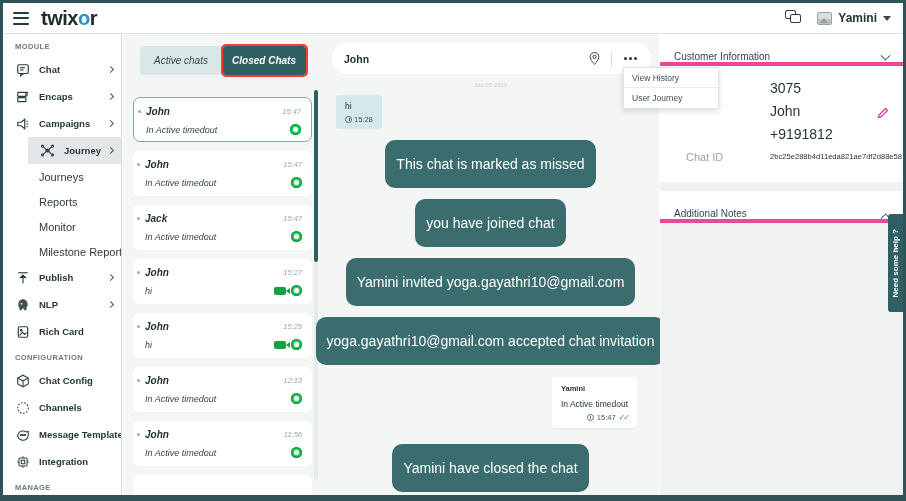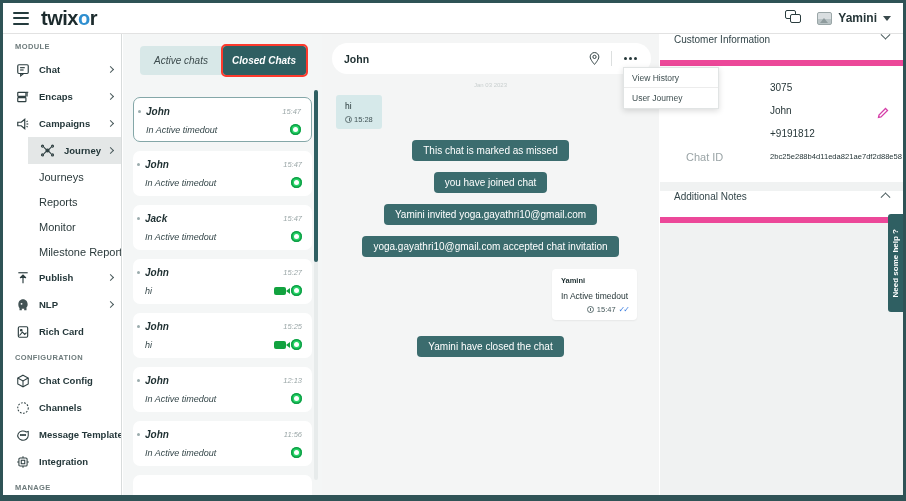--- a/index.html
+++ b/index.html
@@ -202,22 +202,22 @@
     display: inline-block; background: #d6e9ea; border-radius: 3px;
     padding: 6px 9px 5px; margin-top: 7px; max-width: 180px;
   }
   .bi-text { font-size: 8.5px; color: #1e2f31; }
   .bi-meta { margin-top: 4px; font-size: 7.5px; color: #415355; display: flex; align-items: center; gap: 2px; }
   .clock-ico { width: 7px; height: 7px; border: 1px solid #5e7072; border-radius: 50%; position: relative; display:inline-block; }
   .clock-ico::after { content:""; position:absolute; left:2.5px; top:1px; width:1px; height:2.5px; background:#5e7072; }
   .sys-row { display: flex; justify-content: center; margin-top: 11px; }
   .sys-bubble {
     background: #3b6c6e; color: #ffffff;
-    font-size: 10px; border-radius: 4px;
-    padding: 5px 11px; white-space: nowrap;
+    font-size: 14px; border-radius: 10px;
+    padding: 16px 11px; white-space: nowrap;
   }
   .bubble-out-row { display: flex; justify-content: flex-end; margin-top: 12px; padding-right: 8px; }
   .bubble-out {
     background: #ffffff; border-radius: 4px; padding: 7px 9px 6px;
     min-width: 72px; box-shadow: 0 1px 2px rgba(0,0,0,0.06);
   }
   .bo-name { font-size: 7.5px; font-weight: bold; color: #1e2f31; }
   .bo-text { font-size: 8.5px; color: #263638; margin-top: 6px; }
   .bo-meta { margin-top: 4px; font-size: 7.5px; color: #45585a;
              display: flex; align-items: center; justify-content: flex-end; gap: 3px; }
@@ -239,38 +239,38 @@
   .ctx-item:last-child { border-bottom: none; }
   .ctx-item.hover { background: #f3f5f5; }
 
   
   #rightcol {
     position: absolute; left: 657px; top: 31px;
     width: 243px; height: 467px; background: #f0f2f2;
   }
   .panel { background: #ffffff; margin: 0; }
   .panel-head {
-    height: 32px; display: flex; align-items: flex-start;
+    height: 32px; display: flex; align-items: flex-end;
     padding: 0 14px; background: #ffffff; cursor: pointer;
-    border-bottom: 6px solid #ec4899;
+    border-bottom: 4px solid #ec4899;
   }
   .panel-title { font-size: 10px; color: #34464a; }
   .chev {
     margin-left: auto; width: 7px; height: 7px;
     border-right: 1.5px solid #46585a; border-bottom: 1.5px solid #46585a;
   }
   .chev.down { transform: rotate(45deg) translate(-2px,-2px); }
   .chev.up { transform: rotate(-135deg) translate(-2px,-2px); }
   #ci-body { background: #ffffff; padding: 10px 0 14px; }
   .ci-row {
     display: flex; align-items: center;
     padding: 0 14px; height: 23px;
   }
   .ci-label { width: 84px; font-size: 11px; color: #9aa4a6; flex: 0 0 84px; margin-left: 12px; }
-  .ci-value { font-size: 10px; color: #263638; }
+  .ci-value { font-size: 14px; color: #263638; }
   .edit-pencil { margin-left: auto; width: 12px; height: 12px; cursor: pointer; }
   #panel-gap { height: 9px; background: #f0f2f2; }
 
   
   #help-tab {
     position: absolute; right: 0px; top: 211px;
     width: 15px; height: 98px;
     background: #2f5f62; border-radius: 3px 0 0 3px;
     display: flex; align-items: center; justify-content: center;
     cursor: pointer; z-index: 50;

